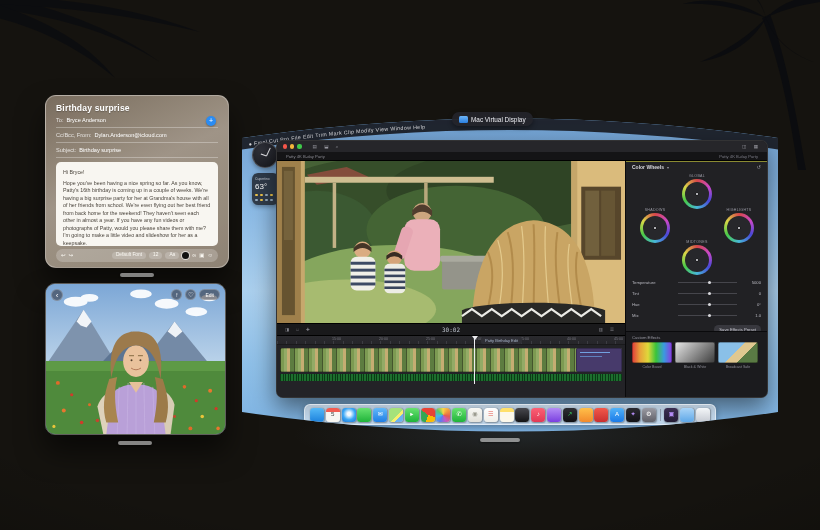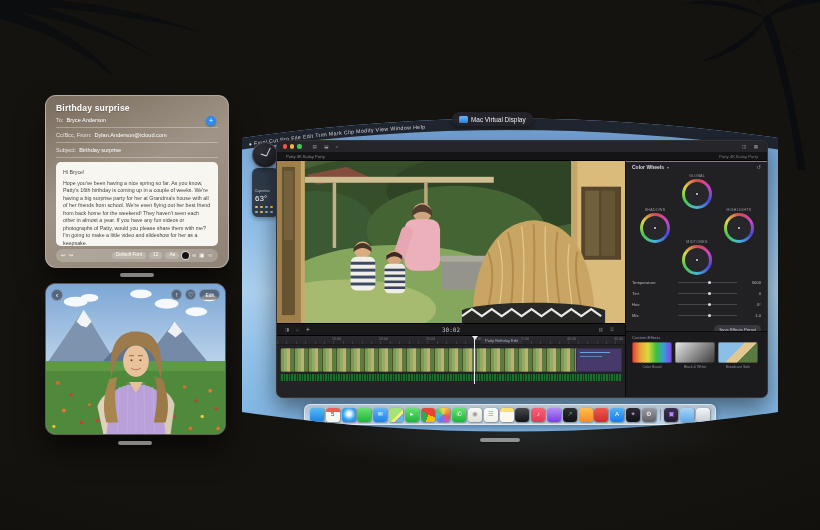--- a/index.html
+++ b/index.html
@@ -69,21 +69,21 @@
     background:
       radial-gradient(ellipse 70% 60% at 50% 55%, rgba(255,255,255,.25), transparent 70%),
       linear-gradient(180deg,#6f9fd0 0%,#8cbbe6 30%,#abd0ee 55%,#8fc0e8 78%,#7db2e2 100%);}
   .menubar-svg{position:absolute;left:0;top:0;}
 
   .widgets{position:absolute;left:10px;top:26px;width:27px;}
   .clock{width:26px;height:26px;border-radius:50%;background:radial-gradient(circle at 35% 30%, #2f3139, #17181d);
     border:.5px solid rgba(255,255,255,.2);position:relative;box-shadow:0 2px 4px rgba(0,0,0,.3);}
   .clock:before{content:"";position:absolute;left:12.5px;top:4px;width:1px;height:9px;background:#e8e8ec;transform-origin:bottom;transform:rotate(25deg);}
   .clock:after{content:"";position:absolute;left:12.5px;top:7px;width:1px;height:6px;background:#e8e8ec;transform-origin:bottom;transform:rotate(-70deg);}
-  .weather{background:rgba(24,26,32,.78);border-radius:6px;padding:21px 3px 4px;color:#fff;
+  .weather{margin-top:5px;background:rgba(24,26,32,.78);border-radius:6px;padding:4px 3px 4px;color:#fff;
     box-shadow:0 2px 4px rgba(0,0,0,.3);}
   .w-city{font-size:3.4px;color:#c8cdd6;}
   .w-temp{font-size:8px;font-weight:300;margin-top:1px;}
   .w-row{display:flex;gap:2.5px;margin-top:2.5px;}
   .w-dot{width:2.6px;height:2.6px;border-radius:50%;background:#f0c64a;}
   .w-dot.alt{background:#9ab0c4;}
 
   
   .fcp{position:absolute;left:34px;top:24px;width:492px;height:258px;background:#1c1c1e;border-radius:7px;
     overflow:hidden;border:.5px solid rgba(255,255,255,.1);box-shadow:0 10px 24px rgba(0,0,0,.5);display:flex;flex-direction:column;}

